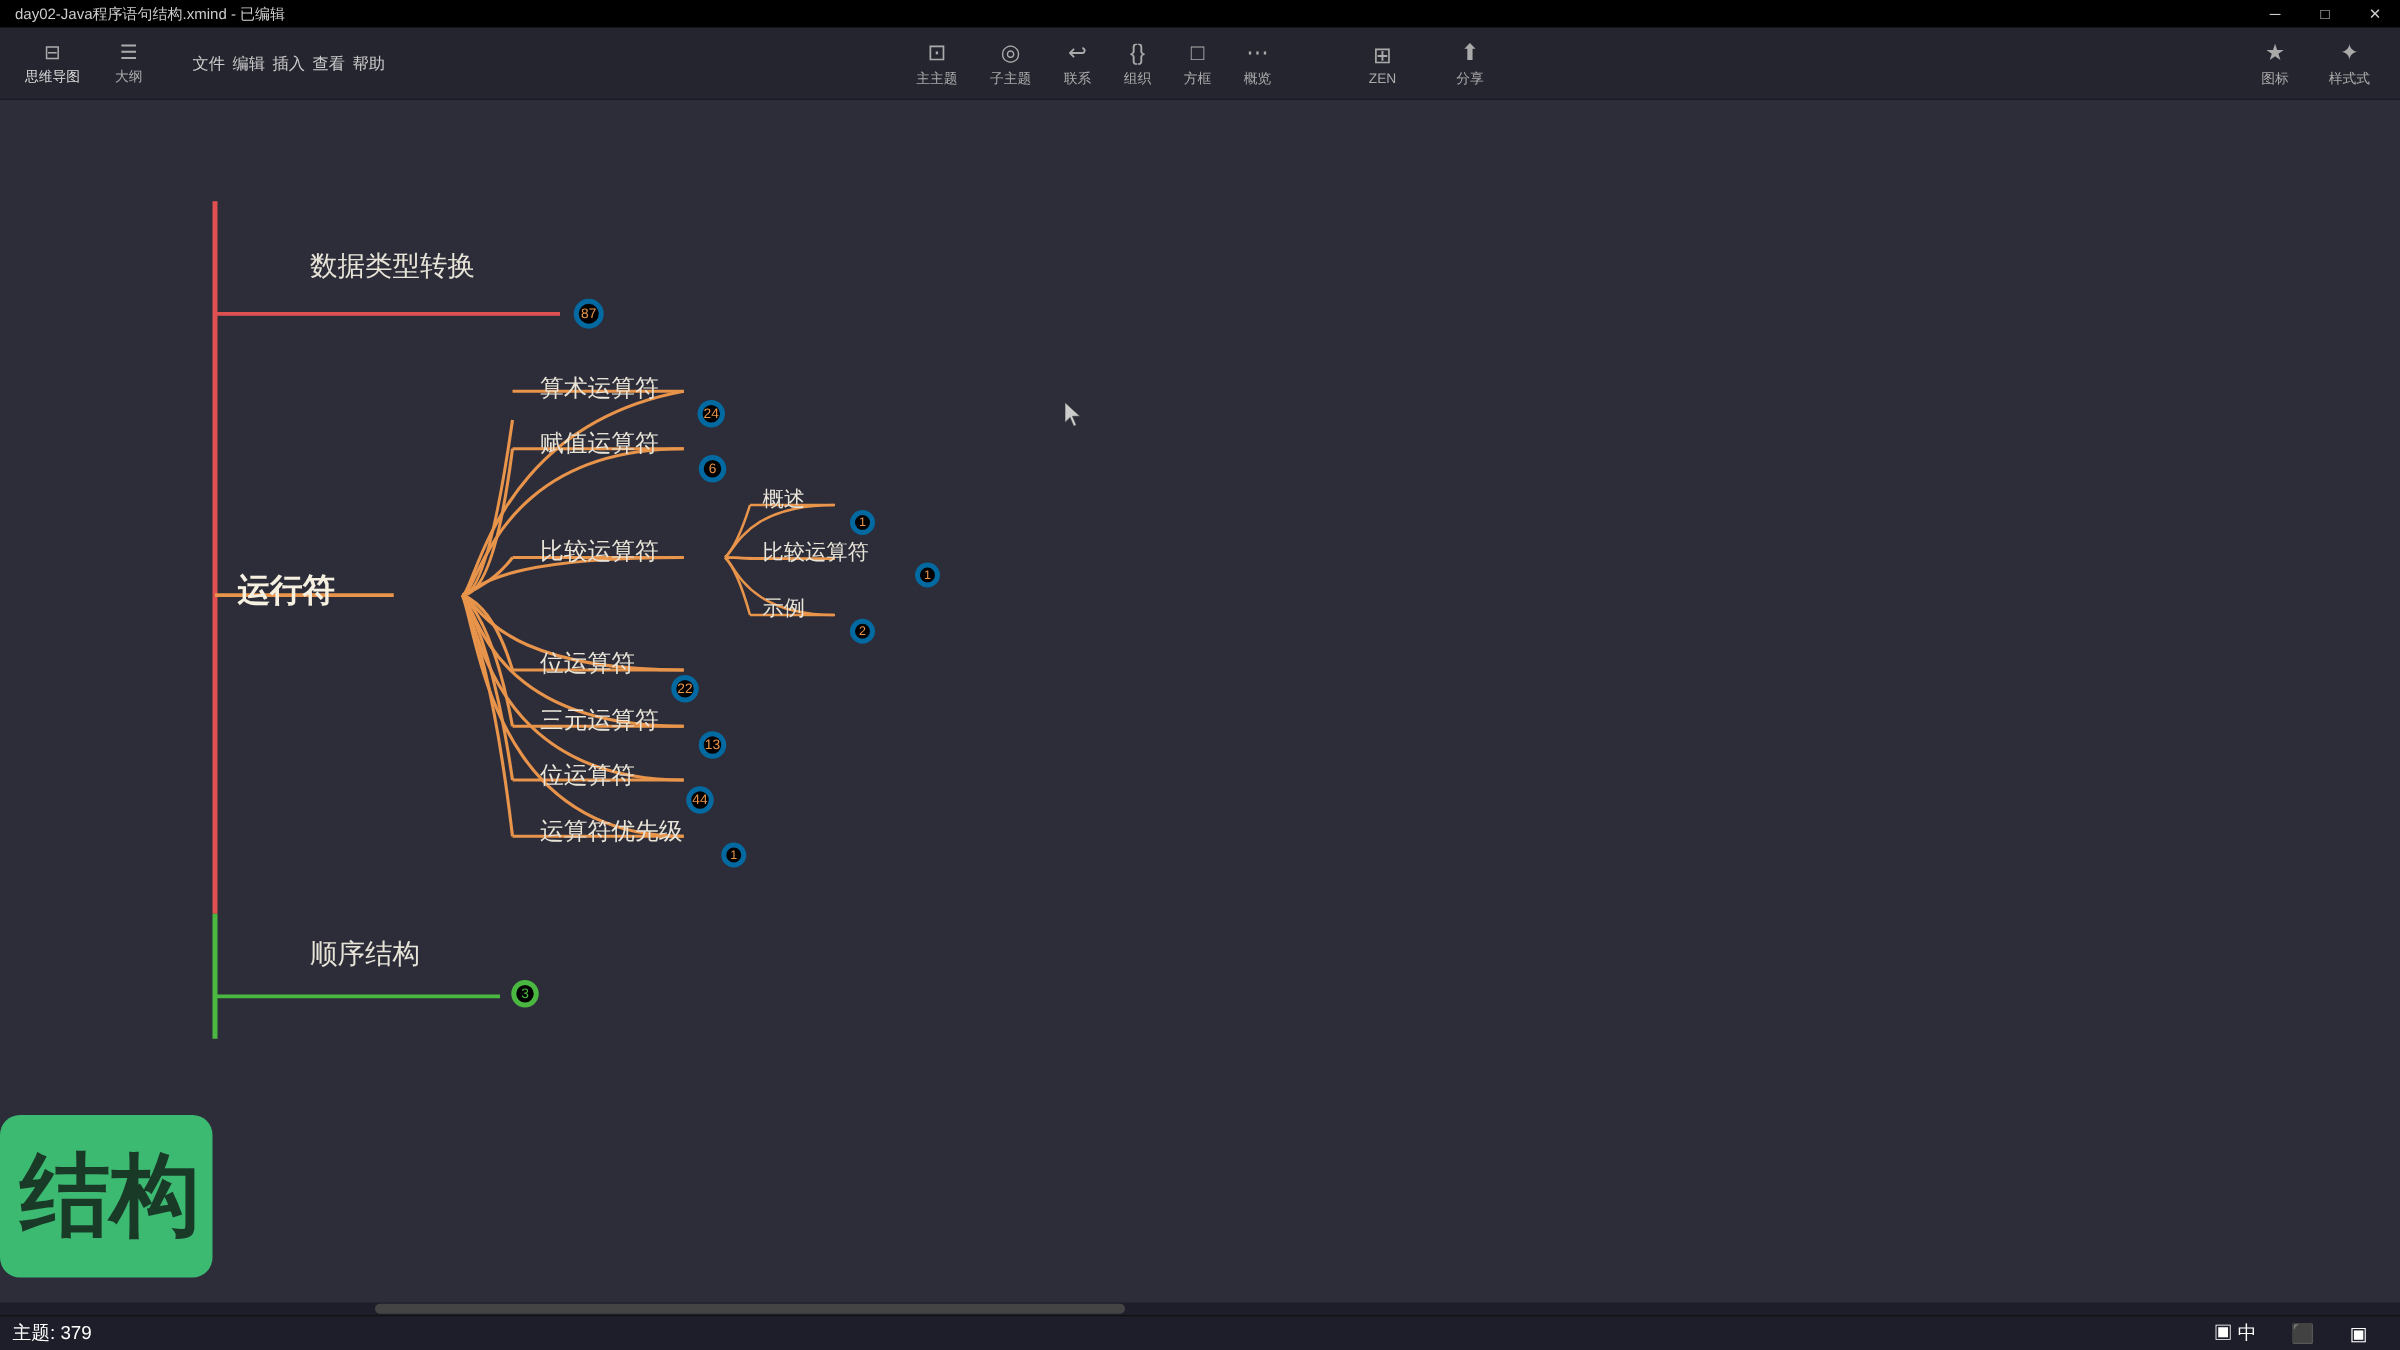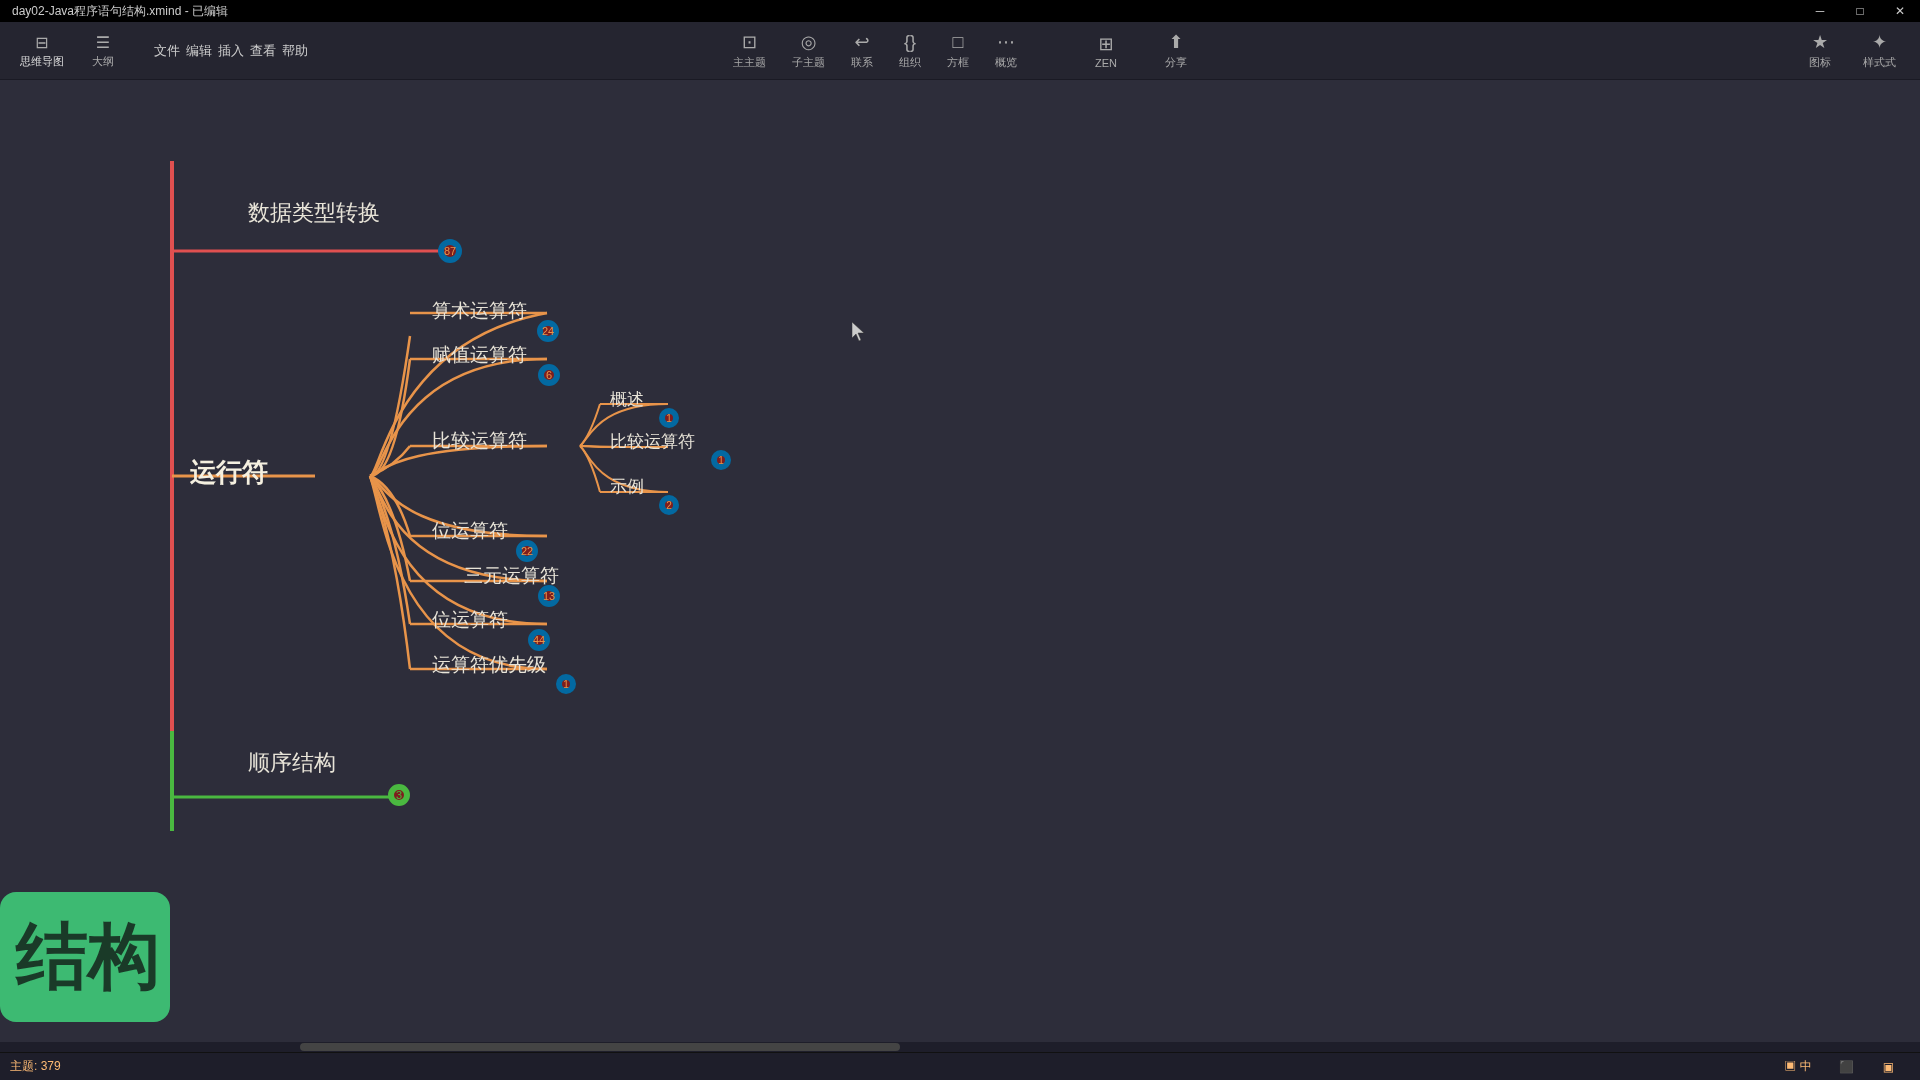--- a/index.html
+++ b/index.html
@@ -154,22 +154,22 @@
       position: absolute;
       bottom: 0; left: 0; right: 0;
       height: 28px;
       background: #1e1e2a;
       display: flex;
       align-items: center;
       padding: 0 10px;
       border-top: 1px solid #111;
     }
     .status-item {
-      color: #fdba74;
-      font-size: 12px;
+      color: #ffffff;
+      font-size: 15px;
       margin-right: 16px;
     }
     .status-right {
       margin-left: auto;
       display: flex;
       align-items: center;
       gap: 12px;
     }
 
     
@@ -203,28 +203,29 @@
       font-size: 24px;
       font-weight: bold;
       color: #f5f0e0;
     }
 
     .badge-circle {
       position: absolute;
       width: 22px;
       height: 22px;
       border-radius: 50%;
-      border: 6px solid #0369a1;
+      border: 4px solid #0369a1;
       color: #e8944a;
       font-size: 11px;
       display: flex;
       align-items: center;
       justify-content: center;
-      background: #7f1d1d;
+      background: #000000;
       pointer-events: none;
+      margin-left: 21px;
     }
   </style>
 </head>
 <body>
 
 <div id="titlebar">
   <span>day02-Java程序语句结构.xmind - 已编辑</span>
   <div class="titlebar-controls">
     <div class="titlebar-btn">─</div>
     <div class="titlebar-btn">□</div>
@@ -386,21 +387,21 @@
   <div class="badge-circle" style="left:711px; top:370px; width:20px; height:20px; font-size:10px;">1</div>
 
   <div class="mn-node" style="left:610px; top:395px; font-size:17px;">示例</div>
 
   <div class="badge-circle" style="left:659px; top:415px; width:20px; height:20px; font-size:10px;">2</div>
 
   <div class="mn-node" style="left:432px; top:438px;">位运算符</div>
 
   <div class="badge-circle" style="left:516px; top:460px;text-align:right;">22</div>
 
-  <div class="mn-node" style="left:432px; top:483px;margin-left:32px;">三元运算符</div>
+  <div class="mn-node" style="left:432px; top:483px;">三元运算符</div>
 
   <div class="badge-circle" style="left:538px; top:505px;">13</div>
 
   <div class="mn-node" style="left:432px; top:527px;">位运算符</div>
 
   <div class="badge-circle" style="left:528px; top:549px;">44</div>
 
   <div class="mn-node" style="left:432px; top:572px;text-align:center;">运算符优先级</div>
 
   <div class="badge-circle" style="left:556px; top:594px; width:20px; height:20px; font-size:10px;">1</div>

